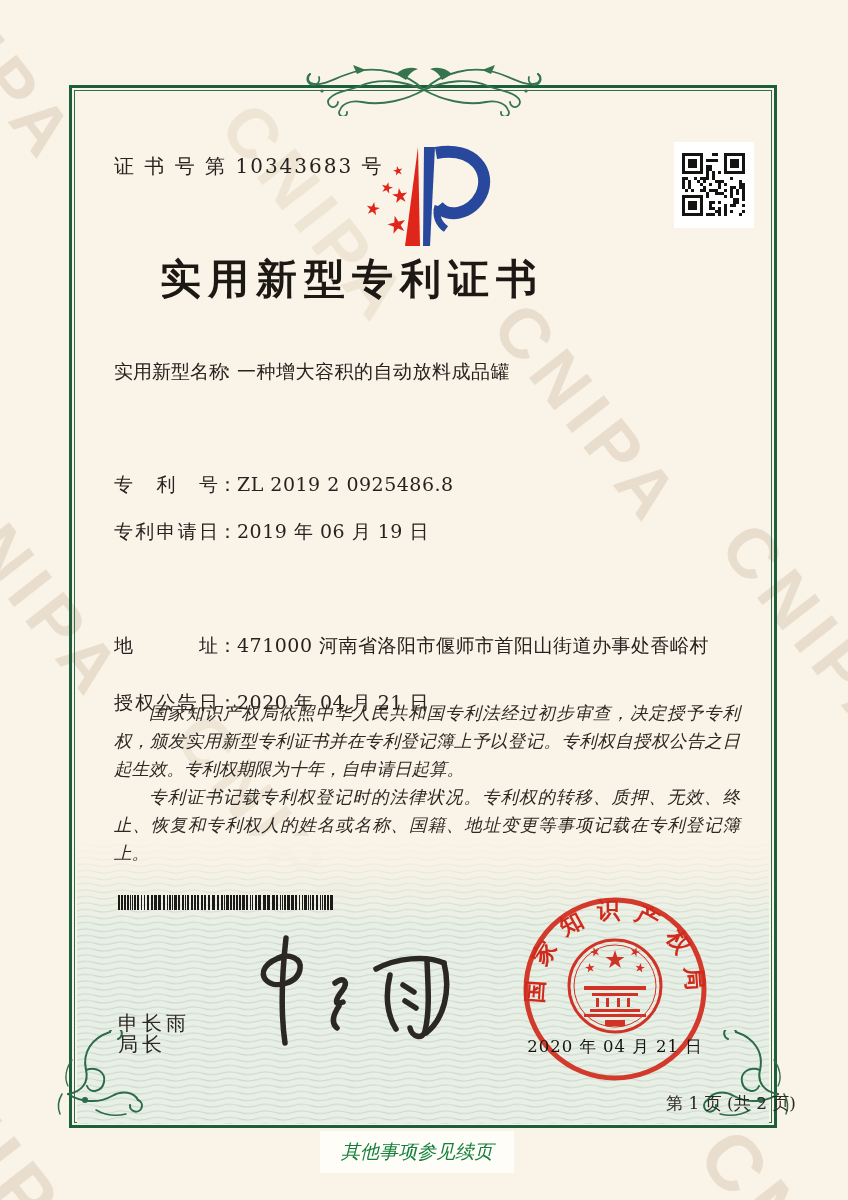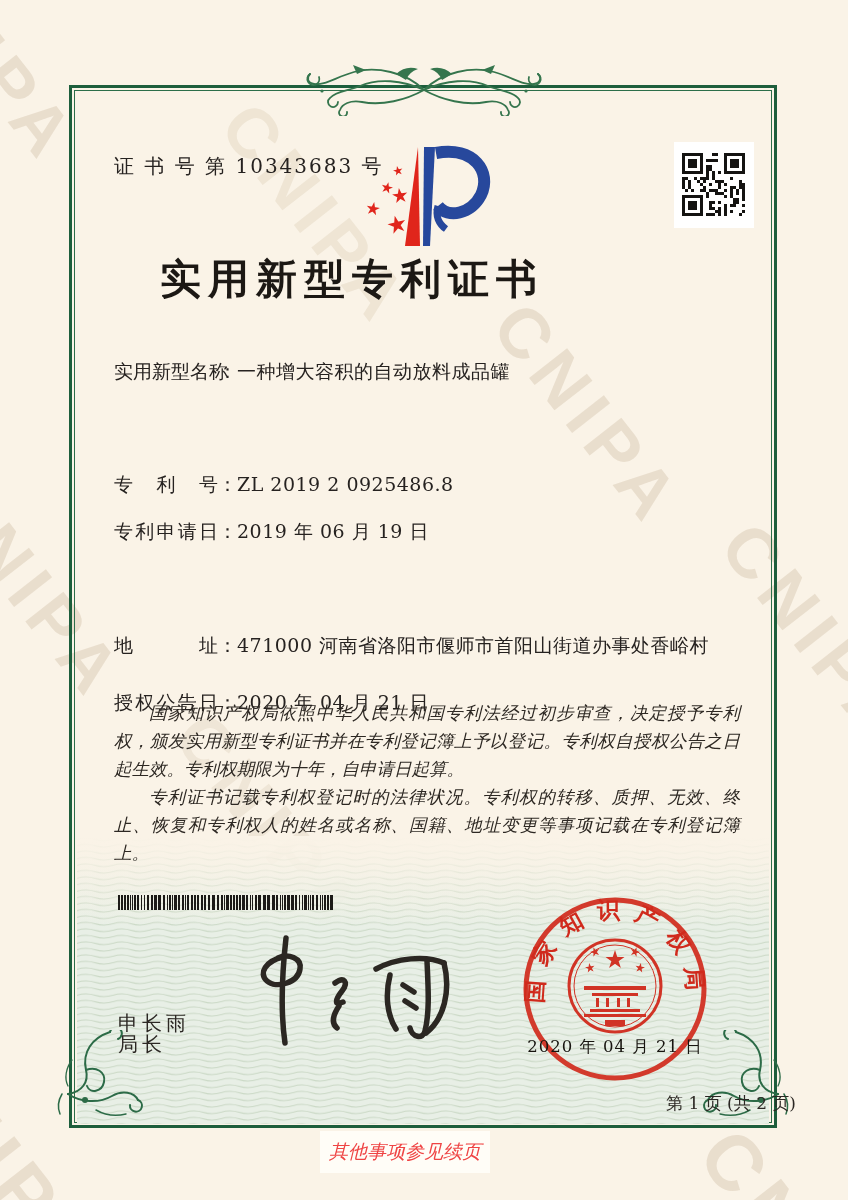--- a/index.html
+++ b/index.html
@@ -75,23 +75,23 @@
   .officer-title{position:absolute;left:118px;top:1031px;font-size:20px;letter-spacing:4px;}
   .officer-name{position:absolute;left:118px;top:1010px;font-size:20px;letter-spacing:4px;}
   .sig{position:absolute;left:238px;top:933px;}
   .seal{position:absolute;left:520px;top:894px;}
   .seal-date{
     position:absolute;left:518px;top:1036px;width:194px;text-align:center;
     font-size:16.5px;color:#17140f;letter-spacing:1px;
   }
   .page-info{position:absolute;left:0;top:1092px;width:796px;text-align:right;font-size:17px;color:#2b2723;}
   .cont-note{
-    position:absolute;left:320px;top:1131px;width:170px;height:42px;background:#fffdf7;
+    position:absolute;left:320px;top:1131px;width:194px;height:42px;background:#fffdf7;
     display:flex;align-items:center;justify-content:center;
-    font-size:19px;font-style:italic;color:#ef4444;white-space:nowrap;
+    font-size:19px;font-style:italic;color:#15803d;white-space:nowrap;
   }
 </style>
 </head>
 <body>
 
 <span class="wm wm1">CNIPA</span>
 <span class="wm wm2">CNIPA</span>
 <span class="wm wm3">CNIPA</span>
 <span class="wm wm4">CNIPA</span>
 <span class="wm wm5">CNIPA</span>

